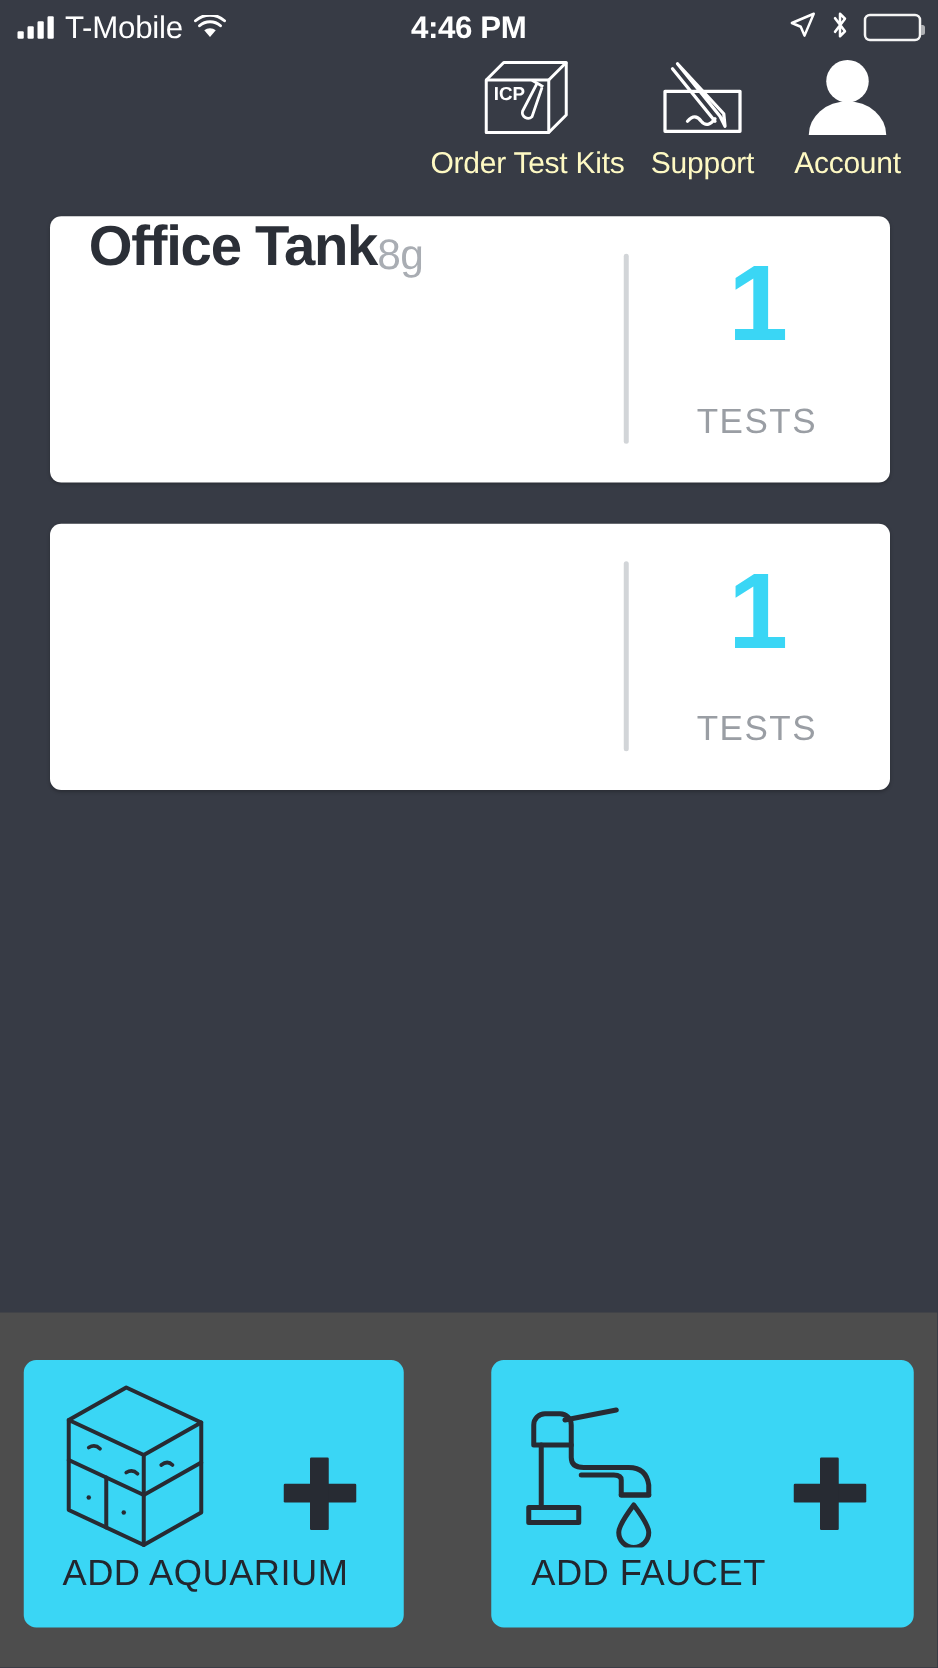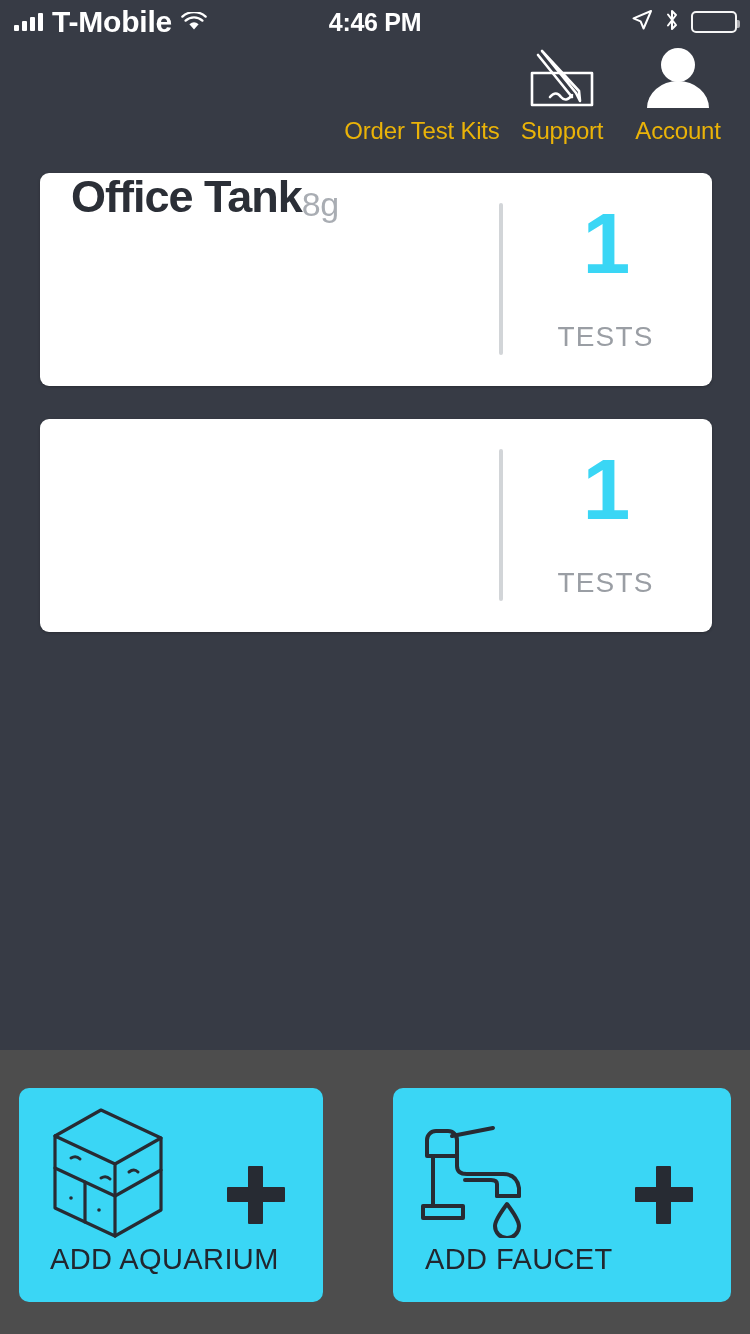--- a/index.html
+++ b/index.html
@@ -25,21 +25,21 @@
   .sb-left {
     position:absolute; left:14px; top:0; height:44px;
     display:flex; align-items:center; gap:9px;
   }
   .signal { display:flex; align-items:flex-end; gap:3px; height:18px; }
   .signal i { display:block; width:5px; background:#ffffff; border-radius:1px; }
   .signal i:nth-child(1){ height:6px; }
   .signal i:nth-child(2){ height:10px; }
   .signal i:nth-child(3){ height:14px; }
   .signal i:nth-child(4){ height:18px; }
-  .carrier { font-size:30px; letter-spacing:-0.2px; font-weight:700; }
+  .carrier { font-size:25px; letter-spacing:-0.2px; font-weight:400; }
   .wifi { width:26px; height:20px; }
 
   .sb-center {
     position:absolute; left:0; top:0; width:750px; height:44px;
     display:flex; align-items:center; justify-content:center;
     font-size:25px; font-weight:700; letter-spacing:-0.3px;
   }
   .sb-right {
     position:absolute; right:13px; top:0; height:44px;
     display:flex; align-items:center; gap:11px;
@@ -61,21 +61,21 @@
     position:absolute; top:40px; right:0;
     width:420px; height:105px;
     display:flex; align-items:flex-end; justify-content:flex-end;
   }
   .navitem {
     display:flex; flex-direction:column; align-items:center;
     cursor:pointer; user-select:none;
   }
   .navitem .ico { height:72px; display:flex; align-items:center; justify-content:center; }
   .navitem .lbl {
-    color:#eab308; font-size:24px; letter-spacing:-0.2px;
+    color:#fef9c3; font-size:24px; letter-spacing:-0.2px;
     margin-top:2px; white-space:nowrap;
   }
   #nav-order { width:160px; }
   #nav-support { width:120px; }
   #nav-account { width:112px; margin-right:16px;text-align:center; }
 
   
   .card {
     position:absolute; left:40px; width:672px;
     background:#ffffff; border-radius:9px;
@@ -179,20 +179,34 @@
           <path d="M4 6.5 L12 17 L8 21 L8 3 L12 7 L4 17.5" fill="none" stroke="#fff" stroke-width="2" stroke-linejoin="round" stroke-linecap="round"></path>
         </svg>
       </span>
       <span class="battery"><span class="lvl"></span></span>
     </div>
   </div>
 
   <div class="topnav">
 
     <div class="navitem" id="nav-order">
+      <span class="ico">
+        <svg width="82" height="70" viewBox="0 0 82 70">
+          <g fill="none" stroke="#ffffff" stroke-width="2.4" stroke-linejoin="round">
+            <path d="M8 20 L8 62 L58 62 L58 20 Z"></path>
+            <path d="M8 20 L22 6 L72 6 L58 20"></path>
+            <path d="M58 62 L72 48 L72 6"></path>
+          </g>
+          <text x="14" y="36" fill="#ffffff" font-family="Liberation Sans, sans-serif" font-size="15" font-weight="700">ICP</text>
+          <g fill="none" stroke="#ffffff" stroke-width="2.2" stroke-linejoin="round">
+            <path d="M49 22 L37 45 a4.6 4.6 0 0 0 7.6 4.4 L52.6 26"></path>
+            <path d="M44.6 20.2 L53.6 25.4"></path>
+          </g>
+        </svg>
+      </span>
       <span class="lbl">Order Test Kits</span>
     </div>
 
     <div class="navitem" id="nav-support">
       <span class="ico">
         <svg width="76" height="72" viewBox="0 0 76 72">
           <g fill="none" stroke="#ffffff" stroke-width="2.6" stroke-linejoin="round" stroke-linecap="round">
             <path d="M8 30 L68 30 L68 62 L8 62 Z"></path>
             <path d="M18 8 L52 50 L56 58 L55 48 Z"></path>
             <path d="M14 12 L48 54"></path>

